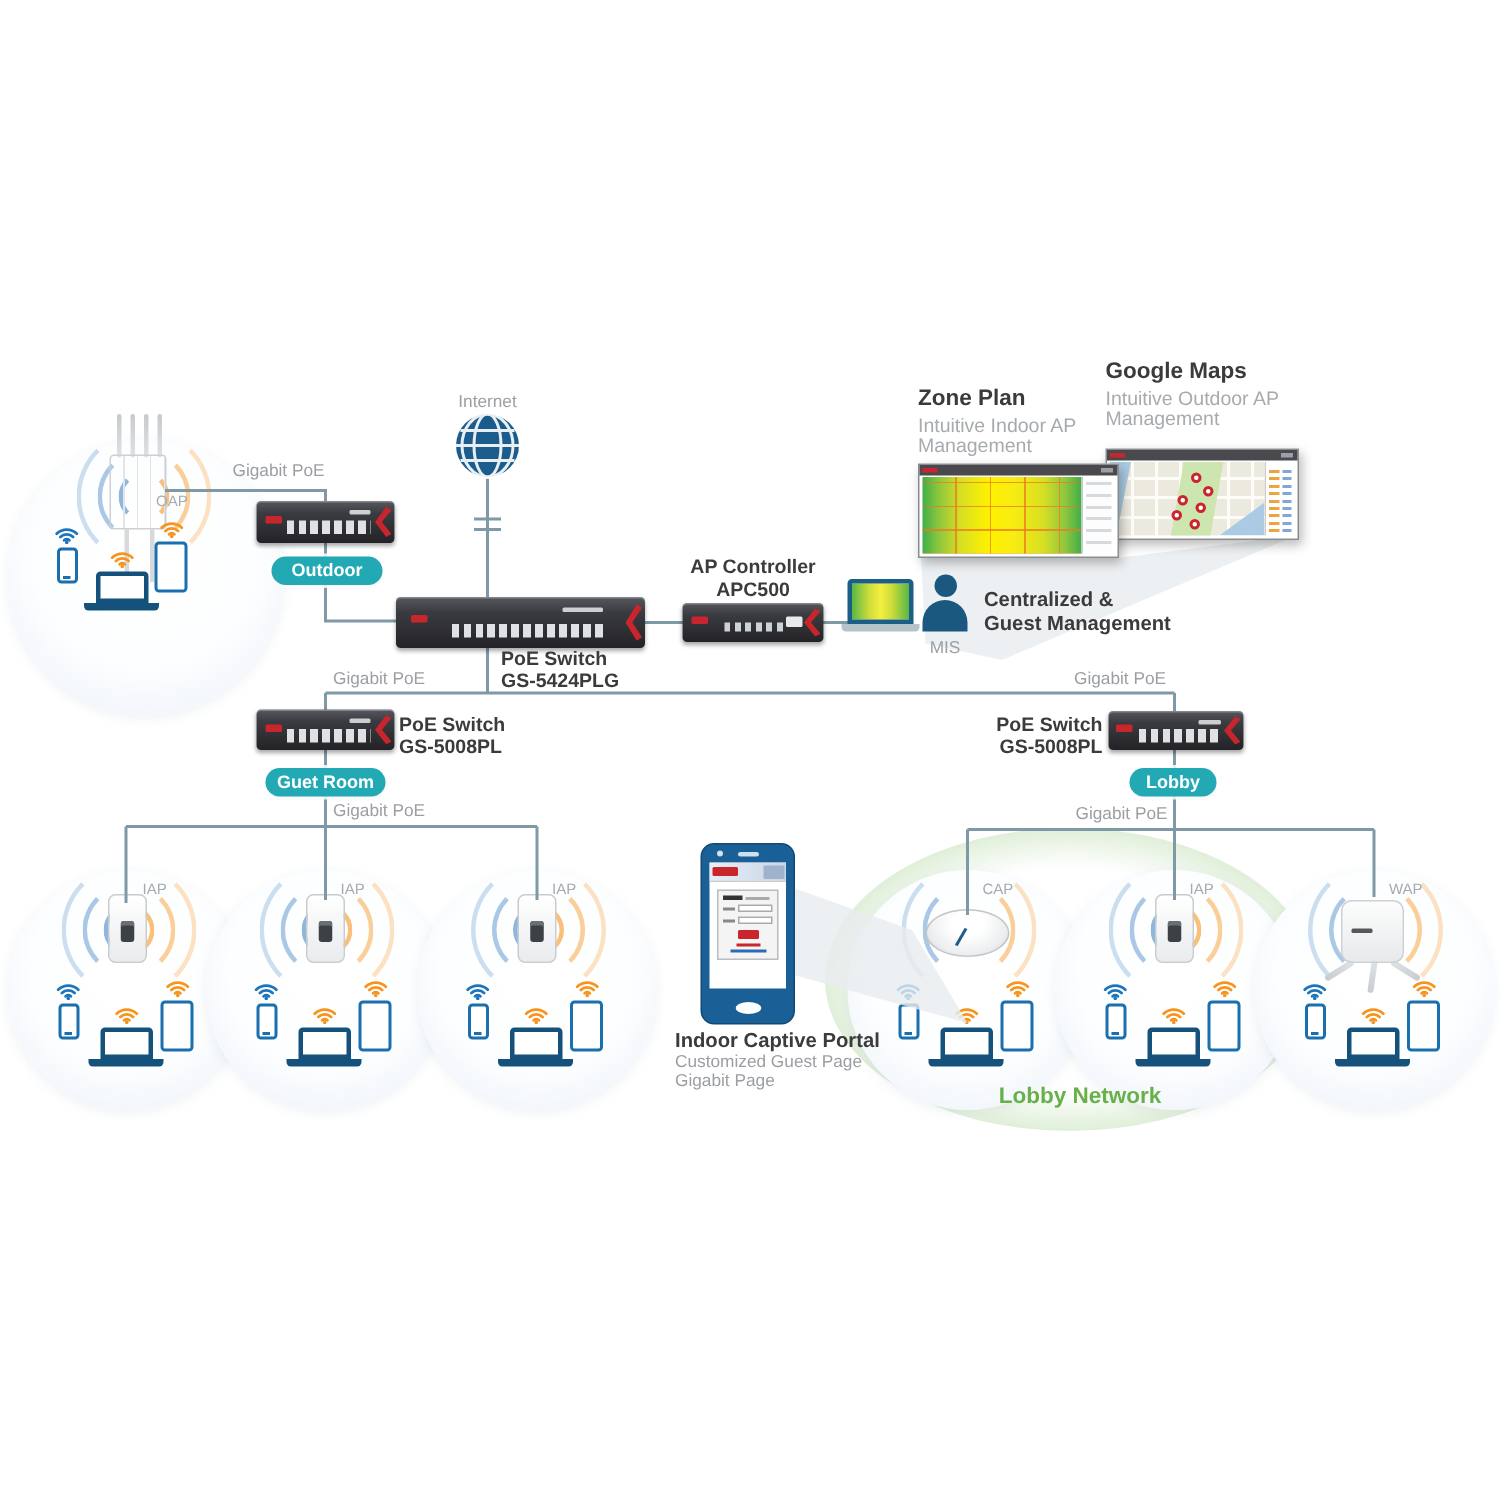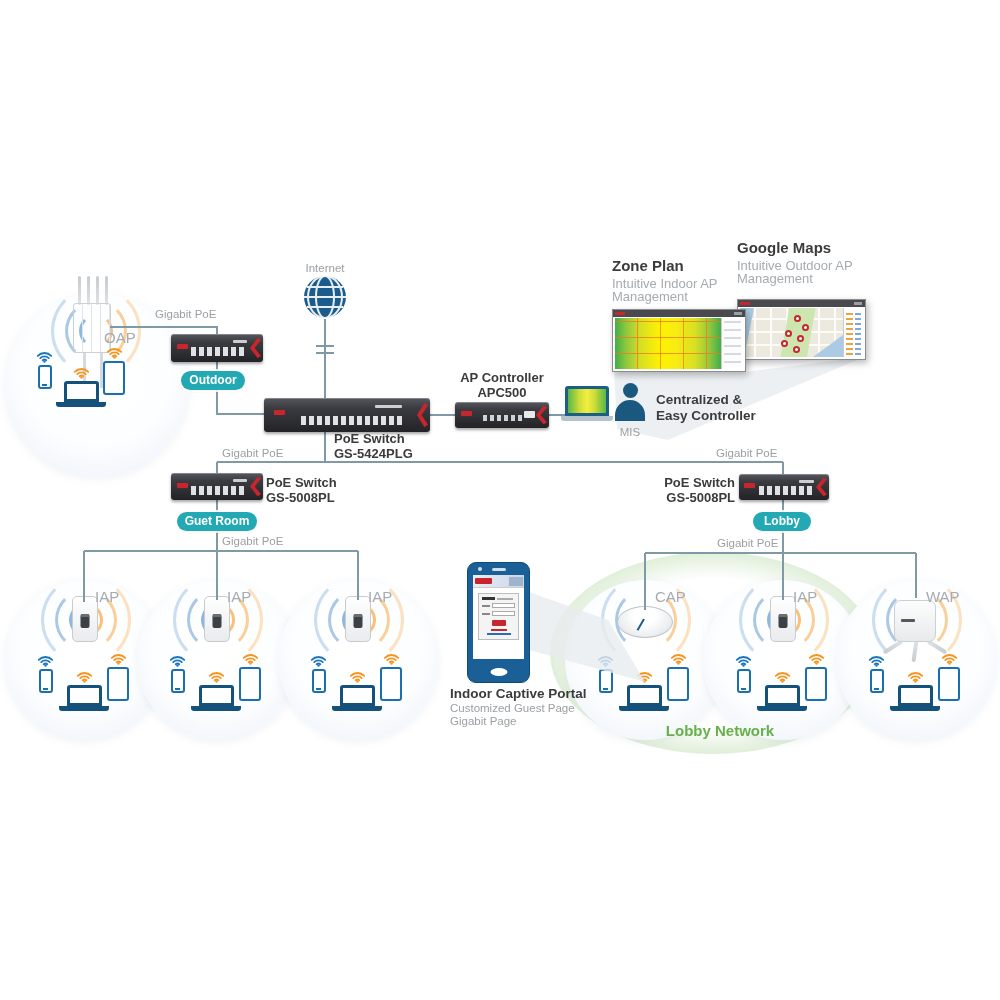--- a/index.html
+++ b/index.html
@@ -21,21 +21,21 @@
     box-shadow:0 2px 8px rgba(160,175,195,.18);}
   .zone .ripples{position:absolute;}
   .ripples i{position:absolute;top:50%;left:50%;transform:translate(-50%,-50%);
     border-radius:50%;border:3px solid transparent;
     border-left-color:rgba(52,125,196,.55);border-right-color:rgba(247,148,30,.6);}
   .ripples i:nth-child(1){width:34px;height:34px;}
   .ripples i:nth-child(2){width:62px;height:62px;opacity:.75;}
   .ripples i:nth-child(3){width:90px;height:90px;opacity:.45;}
 
   .ap-slot{position:absolute;}
-  .ap-label{position:absolute;font-size:15px;color:#a6abaf;}
+  .ap-label{position:absolute;font-size:10px;color:#a6abaf;}
 
   .ap-oap{width:38px;height:50px;}
   .oap-body{position:absolute;inset:0;background:linear-gradient(180deg,#fdfdfd,#e9ebed);
     border:1px solid #ccd0d4;border-radius:3px;
     background-image:repeating-linear-gradient(90deg, transparent 0 8px, #e2e5e8 8px 9px);}
   .oap-ant{position:absolute;top:-27px;width:3px;height:29px;background:linear-gradient(#c6cacd,#e0e3e6);border-radius:2px;}
   .oap-leg{position:absolute;bottom:-35px;width:3px;height:35px;background:#d6dadd;}
 
   .ap-iap{width:26px;height:46px;}
   .iap-body{position:absolute;inset:0;background:linear-gradient(180deg,#ffffff,#e9ebed);
@@ -525,21 +525,21 @@
       <i class="sw-model"></i>
       <i class="sw-chev"></i>
   </div>
   <div class="switch fg" style="left:739px;top:474px;width:90px;height:26px;">
     <i class="sw-logo"></i>
       <i class="sw-ports"></i>
       <i class="sw-model"></i>
       <i class="sw-chev"></i>
   </div>
 
-  <div class="badge" style="left:181px;top:371px;width:64px;">Outdoor</div>
+  <div class="badge" style="left:181px;top:371px;width:74px;">Outdoor</div>
   <div class="badge" style="left:177px;top:512px;width:80px;">Guet Room</div>
   <div class="badge" style="left:753px;top:512px;width:58px;">Lobby</div>
 
   <div class="lbl-dark" style="left:334px;top:431px;">
     <div>PoE Switch</div>
     <div>GS-5424PLG</div>
   </div>
   <div class="lbl-dark" style="left:452px;top:370px;width:100px;text-align:center;">
     <div>AP Controller</div>
     <div>APC500</div>
@@ -557,21 +557,21 @@
     <i class="ml-screen"></i>
     <i class="ml-base"></i>
   </div>
   <div class="person">
     <div class="p-head"></div>
       <div class="p-body"></div>
   </div>
   <div class="lbl-gray" style="left:611px;top:426px;width:38px;text-align:center;">MIS</div>
   <div class="lbl-dark" style="left:656px;top:392px;font-size:13.5px;line-height:15.5px;">
     <div>Centralized &amp;</div>
-    <div>Easy Controller</div>
+    <div>Guest Management</div>
   </div>
 
   <div class="lbl-title" style="left:612px;top:257px;">Zone Plan</div>
   <div class="lbl-desc" style="left:612px;top:277px;">
     <div>Intuitive Indoor AP</div>
     <div>Management</div>
   </div>
   <div class="lbl-title" style="left:737px;top:239px;">Google Maps</div>
   <div class="lbl-desc" style="left:737px;top:259px;">
     <div>Intuitive Outdoor AP</div>

